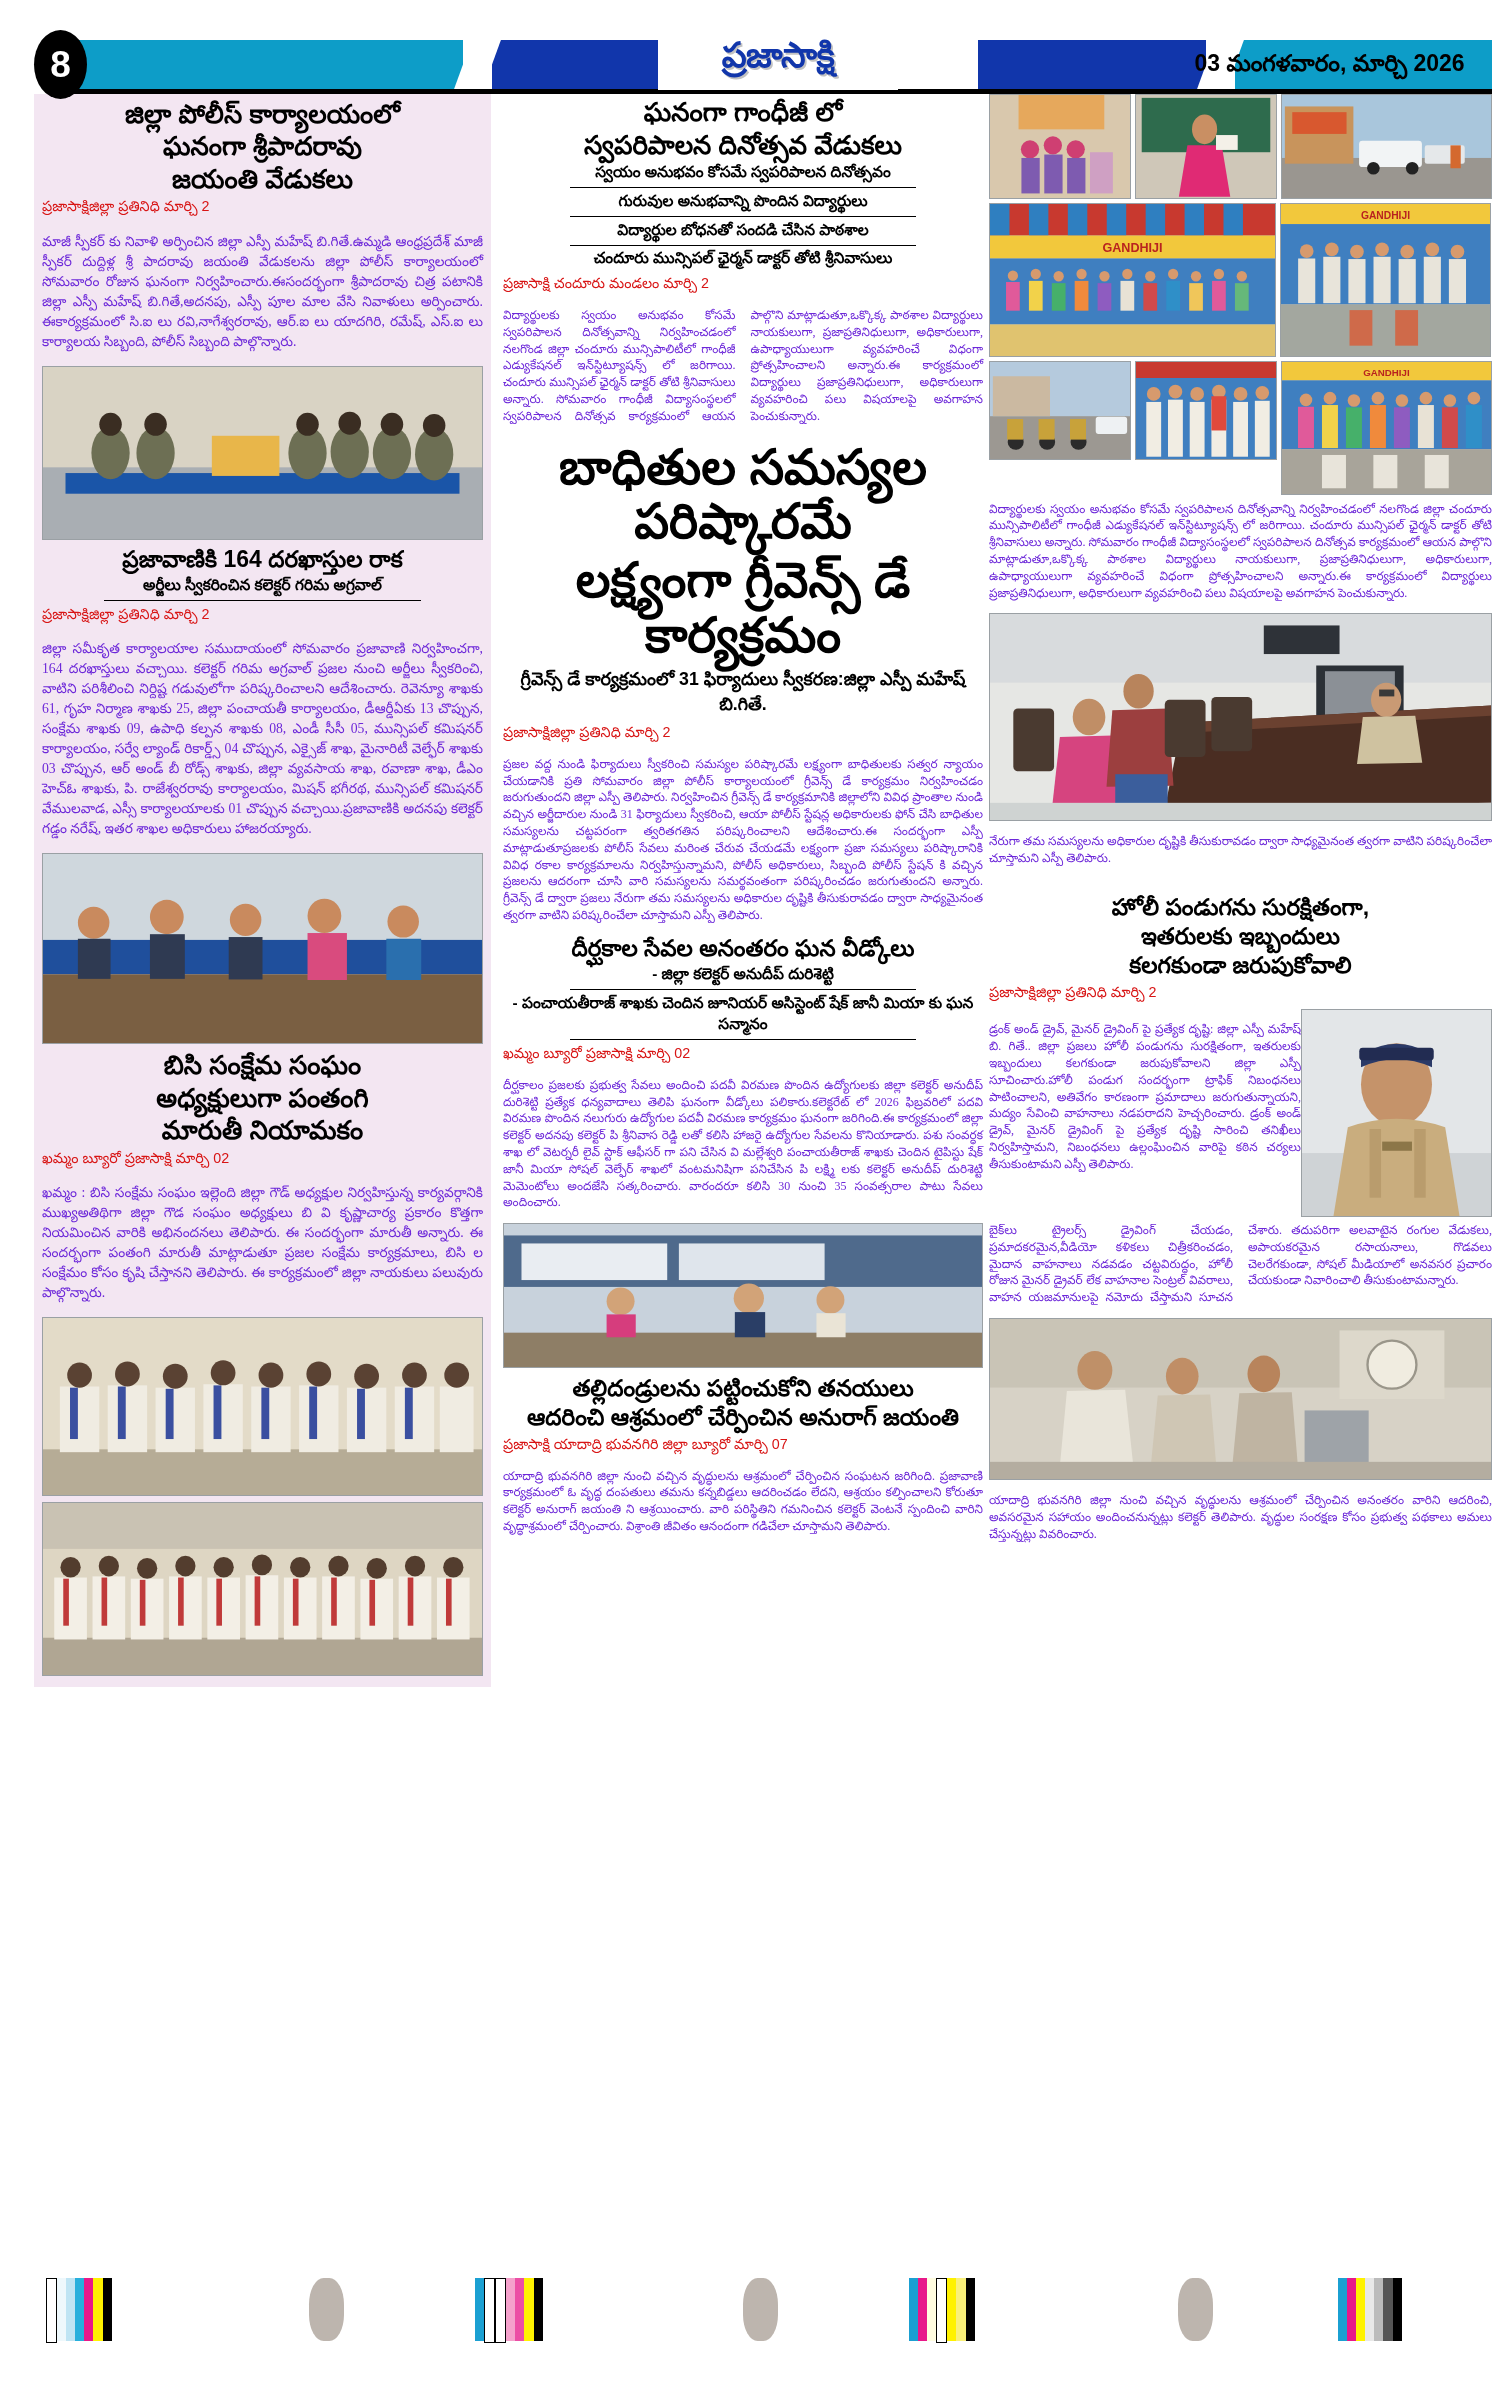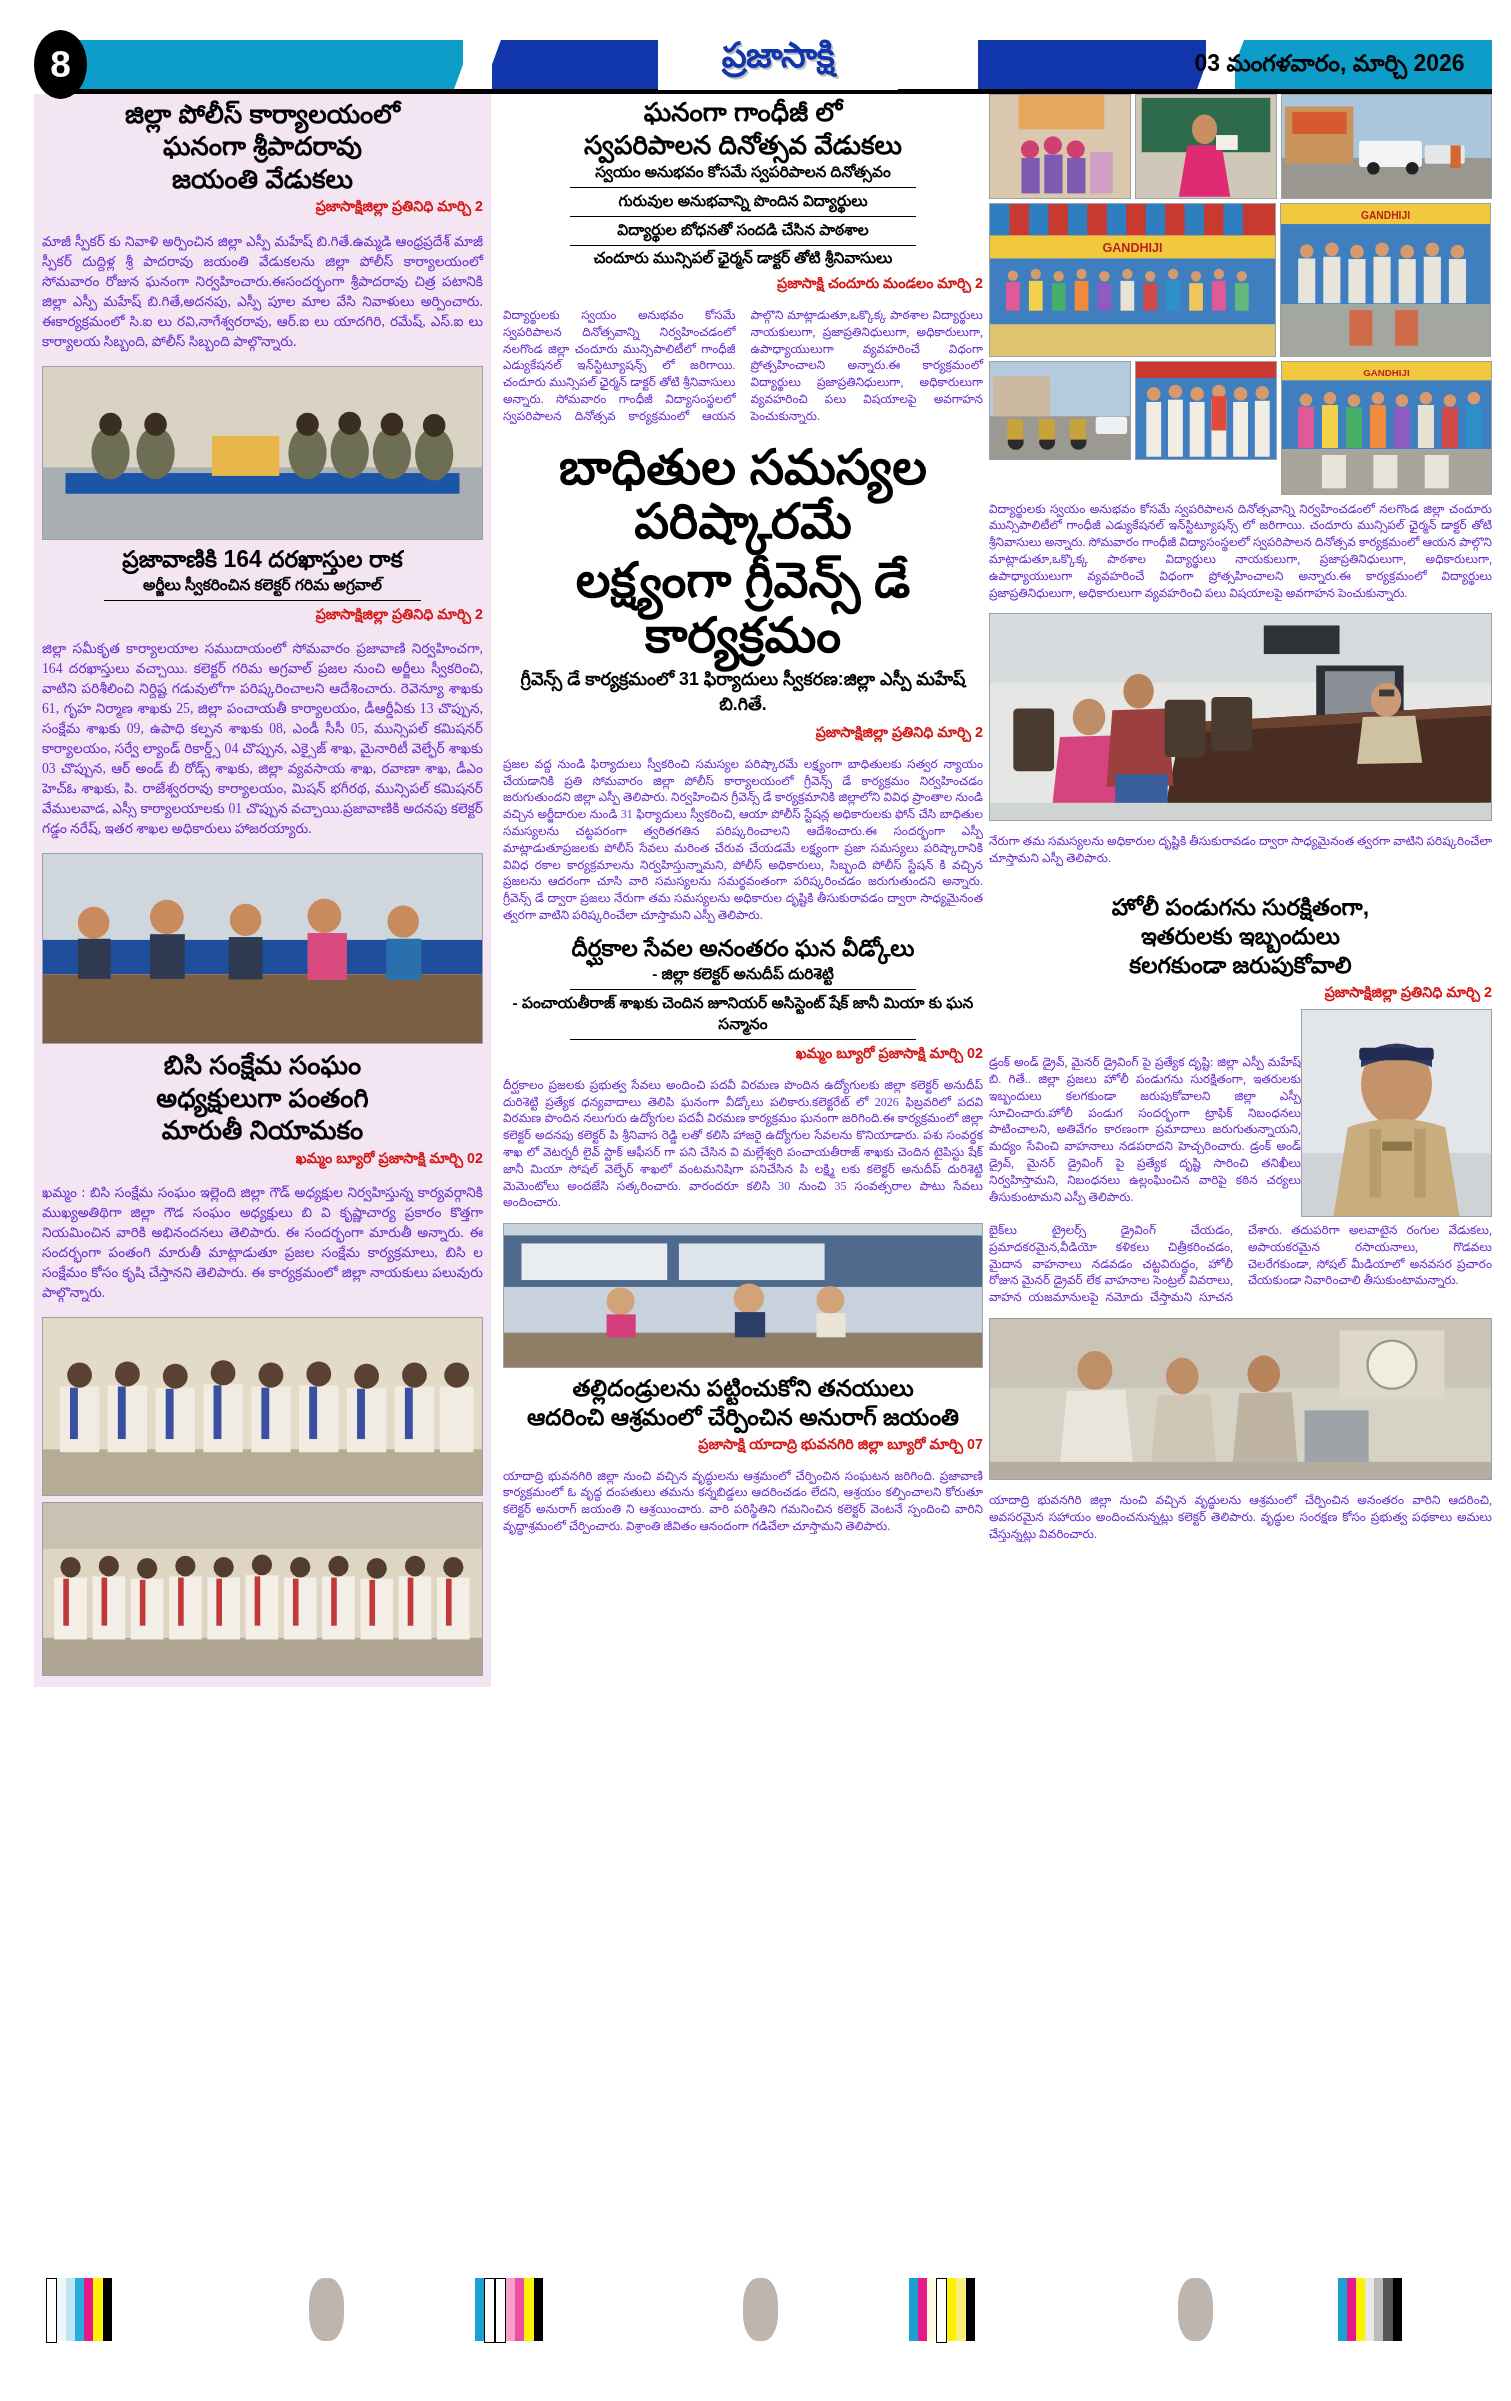--- a/index.html
+++ b/index.html
@@ -63,21 +63,21 @@
   .hl-md{font-size:23px;}
   .hl-giant{font-size:49px;line-height:1.1;}
 
   .subhl{
     font-family:"Liberation Sans",sans-serif;font-weight:bold;
     font-size:15.4px;text-align:center;margin:2.3px 0;color:#000;
   }
   .subhl-rule{border-bottom:1.1px solid #000;width:72%;margin:3.4px auto;}
 
   .byline{
-    color:#d81515;font-weight:bold;font-size:14.3px;text-align:right;
+    color:#d81515;font-weight:normal;font-size:14.3px;text-align:left;
     font-family:"Liberation Sans",sans-serif;margin:4.6px 0 5.7px 0;
   }
   .body{
     font-size:13.7px;line-height:1.46;text-align:justify;color:#6d28d9;
     font-family:"Liberation Serif",serif;
   }
   .body.small{font-size:12px;line-height:1.4;}
   .two-col{column-count:2;column-gap:15px;}
 
   
@@ -579,21 +579,21 @@
       <rect y="330" width="860" height="30" fill="#cfd3d2"></rect>
     </svg>
   </div>
   <p class="body small">నేరుగా తమ సమస్యలను అధికారుల దృష్టికి తీసుకురావడం ద్వారా సాధ్యమైనంత త్వరగా వాటిని పరిష్కరించేలా చూస్తామని ఎస్పీ తెలిపారు.</p>
 
   <div style="margin-top:28px;">
     <h1 class="hl hl-md">హోలీ పండుగను సురక్షితంగా,</h1>
     <h1 class="hl hl-md">ఇతరులకు ఇబ్బందులు</h1>
     <h1 class="hl hl-md">కలగకుండా జరుపుకోవాలి</h1>
     <div class="byline">ప్రజాసాక్షిజిల్లా ప్రతినిధి మార్చి 2</div>
-    <div style="display:flex;gap:0;align-items:flex-end;">
+    <div style="display:flex;gap:0;align-items:flex-start;">
       <p class="body small" style="flex:1;">డ్రంక్ అండ్ డ్రైవ్, మైనర్ డ్రైవింగ్ పై ప్రత్యేక దృష్టి: జిల్లా ఎస్పీ మహేష్ బి. గితే.. జిల్లా ప్రజలు హోలీ పండుగను సురక్షితంగా, ఇతరులకు ఇబ్బందులు కలగకుండా జరుపుకోవాలని జిల్లా ఎస్పీ సూచించారు.హోలీ పండుగ సందర్భంగా ట్రాఫిక్ నిబంధనలు పాటించాలని, అతివేగం కారణంగా ప్రమాదాలు జరుగుతున్నాయని, మద్యం సేవించి వాహనాలు నడపరాదని హెచ్చరించారు. డ్రంక్ అండ్ డ్రైవ్, మైనర్ డ్రైవింగ్ పై ప్రత్యేక దృష్టి సారించి తనిఖీలు నిర్వహిస్తామని, నిబంధనలు ఉల్లంఘించిన వారిపై కఠిన చర్యలు తీసుకుంటామని ఎస్పీ తెలిపారు.</p>
       <div class="photo p-police2" style="width:189px;height:206px;flex:none;">
         <svg width="100%" height="100%" viewBox="0 0 330 360" preserveAspectRatio="none">
           <rect width="330" height="360" fill="#e3e6e8"></rect>
           <rect y="250" width="330" height="110" fill="#cfd3d6"></rect>
           <ellipse cx="165" cy="130" rx="62" ry="72" fill="#c5936a"></ellipse>
           <path d="M103 78 Q165 40 227 78 L227 100 Q165 72 103 100 Z" fill="#2b3a68"></path>
           <rect x="100" y="66" width="130" height="22" rx="6" fill="#222c52"></rect>
           <path d="M80 205 Q165 175 250 205 L275 360 L55 360 Z" fill="#c9ad7e"></path>
           <rect x="118" y="208" width="20" height="120" fill="#b99c6d"></rect>

